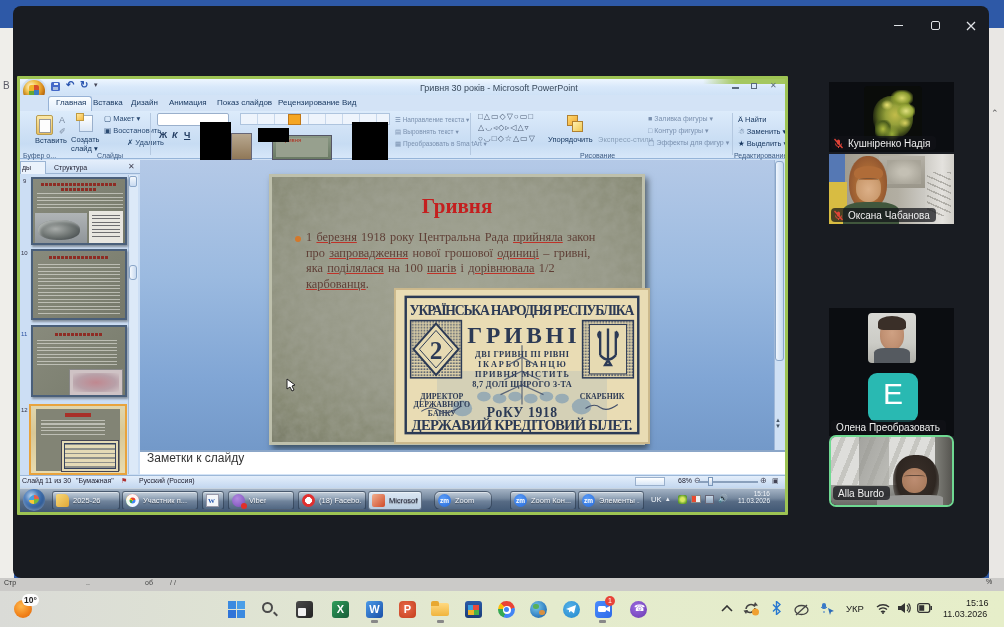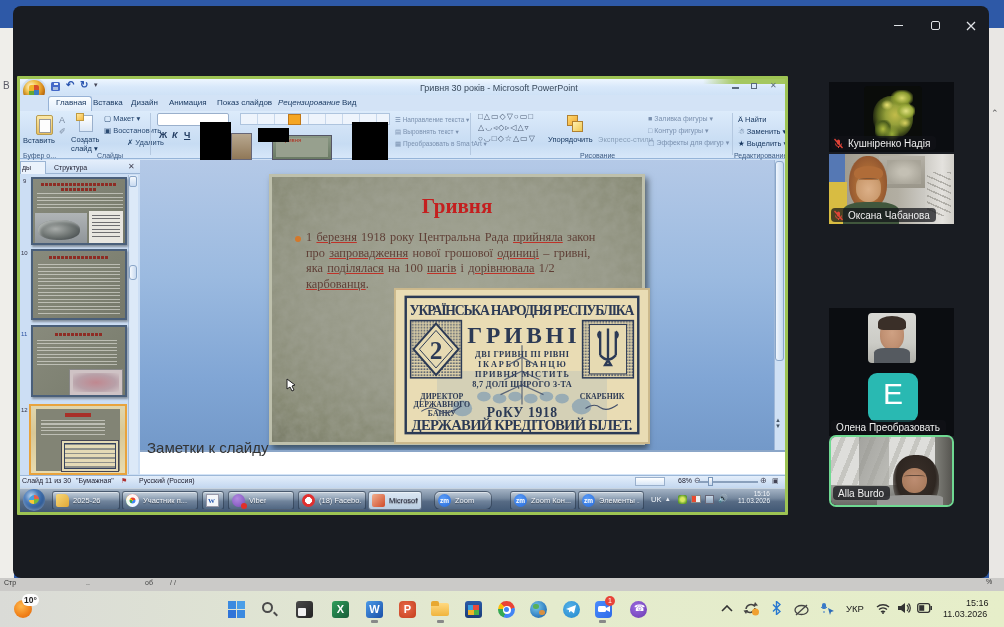--- a/index.html
+++ b/index.html
@@ -86,27 +86,27 @@
       <div class="abs" style="left:731px;top:4px;width:6px;height:6px;border:1.2px solid #5a6a7c;"></div>
       <div class="abs t" style="left:750px;top:2px;font-size:8px;color:#5a6a7c;">✕</div>
       <div class="abs" id="ppt-tabs"></div>
 
       <div class="abs" style="left:28px;top:17px;width:44px;height:15px;background:linear-gradient(180deg,#fafdff,#e2eefb);border:1px solid #96b2d6;border-bottom:none;border-radius:3px 3px 0 0;"></div>
       <div class="abs t" style="left:36px;top:19px;font-size:8px;color:#15355e;">Главная</div>
       <div class="abs t" style="left:73px;top:19px;font-size:8px;color:#15355e;">Вставка</div>
       <div class="abs t" style="left:111px;top:19px;font-size:8px;color:#15355e;">Дизайн</div>
       <div class="abs t" style="left:149px;top:19px;font-size:8px;color:#15355e;">Анимация</div>
       <div class="abs t" style="left:197px;top:19px;font-size:8px;color:#15355e;">Показ слайдов</div>
-      <div class="abs t" style="left:258px;top:19px;font-size:8px;color:#15355e;font-style:italic;">Рецензирование</div>
+      <div class="abs t" style="left:258px;top:19px;font-size:8px;color:#15355e;">Рецензирование</div>
       <div class="abs t" style="left:322px;top:19px;font-size:8px;color:#15355e;">Вид</div>
       <div class="abs" id="ppt-ribbon"></div>
 
       <div class="abs" style="left:16px;top:36px;width:17px;height:20px;background:linear-gradient(180deg,#fce9a8,#e8bf5e);border:1px solid #b89c50;border-radius:2px;"></div>
       <div class="abs" style="left:19px;top:40px;width:12px;height:14px;background:#fdfdfd;border:1px solid #999;"></div>
-      <div class="abs t" style="left:3px;top:57px;font-size:7.5px;color:#15355e;">Вставить</div>
+      <div class="abs t" style="left:15px;top:57px;font-size:7.5px;color:#15355e;">Вставить</div>
       <div class="abs t" style="left:3px;top:73px;font-size:7px;color:#3c5a82;">Буфер о...</div>
       <div class="abs t" style="left:39px;top:36px;font-size:9px;color:#7a8aa0;">А</div>
       <div class="abs t" style="left:39px;top:48px;font-size:8px;color:#7a8aa0;">✐</div>
 
       <div class="abs" style="left:59px;top:36px;width:14px;height:17px;background:linear-gradient(180deg,#fff,#dce8f6);border:1px solid #9ab0cc;"></div>
       <div class="abs" style="left:56px;top:34px;width:8px;height:8px;background:linear-gradient(135deg,#ffe9a0,#f4b840);border:1px solid #c09a40;"></div>
       <div class="abs t" style="left:51px;top:56px;font-size:7.5px;color:#15355e;">Создать<br>слайд ▾</div>
       <div class="abs t" style="left:84px;top:35px;font-size:7.5px;color:#2a4a72;">▢ Макет ▾</div>
       <div class="abs t" style="left:84px;top:47px;font-size:7.5px;color:#2a4a72;">▣ Восстановить</div>
       <div class="abs t" style="left:84px;top:59px;font-size:7.5px;color:#2a4a72;margin-left:23px;">✗ Удалить</div>
@@ -266,21 +266,21 @@
           <path d="M28 125 q10 -7 18 -1 q8 6 22 -4" stroke="#44506a" stroke-width="1.1" fill="none"></path>
           <path d="M196 122 q9 -6 15 -1 q7 5 18 -3" stroke="#44506a" stroke-width="1.1" fill="none"></path>
           <rect x="12" y="136" width="238" height="0.1" fill="none"></rect>
           <text x="131" y="144" text-anchor="middle" font-family="Liberation Serif" font-size="15" font-weight="bold" fill="#2c3a55" textLength="226">ДЕРЖАВИЙ КРЕДІТОВИЙ БІЛЕТ.</text>
         </svg>
         <svg width="12" height="14" viewBox="0 0 12 14" style="position:absolute;left:16px;top:204px;">
           <polygon points="2,1 2,11 5,9 7,13 9,12 7,8 10,7" fill="#fff" stroke="#222" stroke-width="1"></polygon>
         </svg>
       </div>
       <div class="abs" id="ppt-notes"></div>
-      <div class="abs t" style="left:127px;top:360px;font-size:15px;color:#333;">Заметки к слайду</div>
+      <div class="abs t" style="left:127px;top:372px;font-size:12px;color:#333;">Заметки к слайду</div>
       <div class="abs" id="ppt-status"></div>
       <div class="abs t" style="left:2px;top:398px;font-size:7px;color:#223;">Слайд 11 из 30</div>
       <div class="abs t" style="left:56px;top:398px;font-size:7px;color:#223;">"Бумажная"</div>
       <div class="abs t" style="left:101px;top:398px;font-size:7px;color:#b03030;">⚑</div>
       <div class="abs t" style="left:119px;top:398px;font-size:7px;color:#223;">Русский (Россия)</div>
       <div class="abs" style="left:615px;top:398px;width:30px;height:9px;background:linear-gradient(180deg,#fff,#d8e6f6);border:1px solid #9ab0cc;"></div>
       <div class="abs t" style="left:658px;top:398px;font-size:7px;color:#223;">68%</div>
       <div class="abs t" style="left:674px;top:397px;font-size:8px;color:#445;">⊖</div>
       <div class="abs" style="left:678px;top:402px;width:60px;height:1.5px;background:#8aa0bc;"></div>
       <div class="abs" style="left:688px;top:398px;width:5px;height:9px;background:linear-gradient(180deg,#fdfdfd,#c8d8ec);border:1px solid #7a96b8;"></div>

